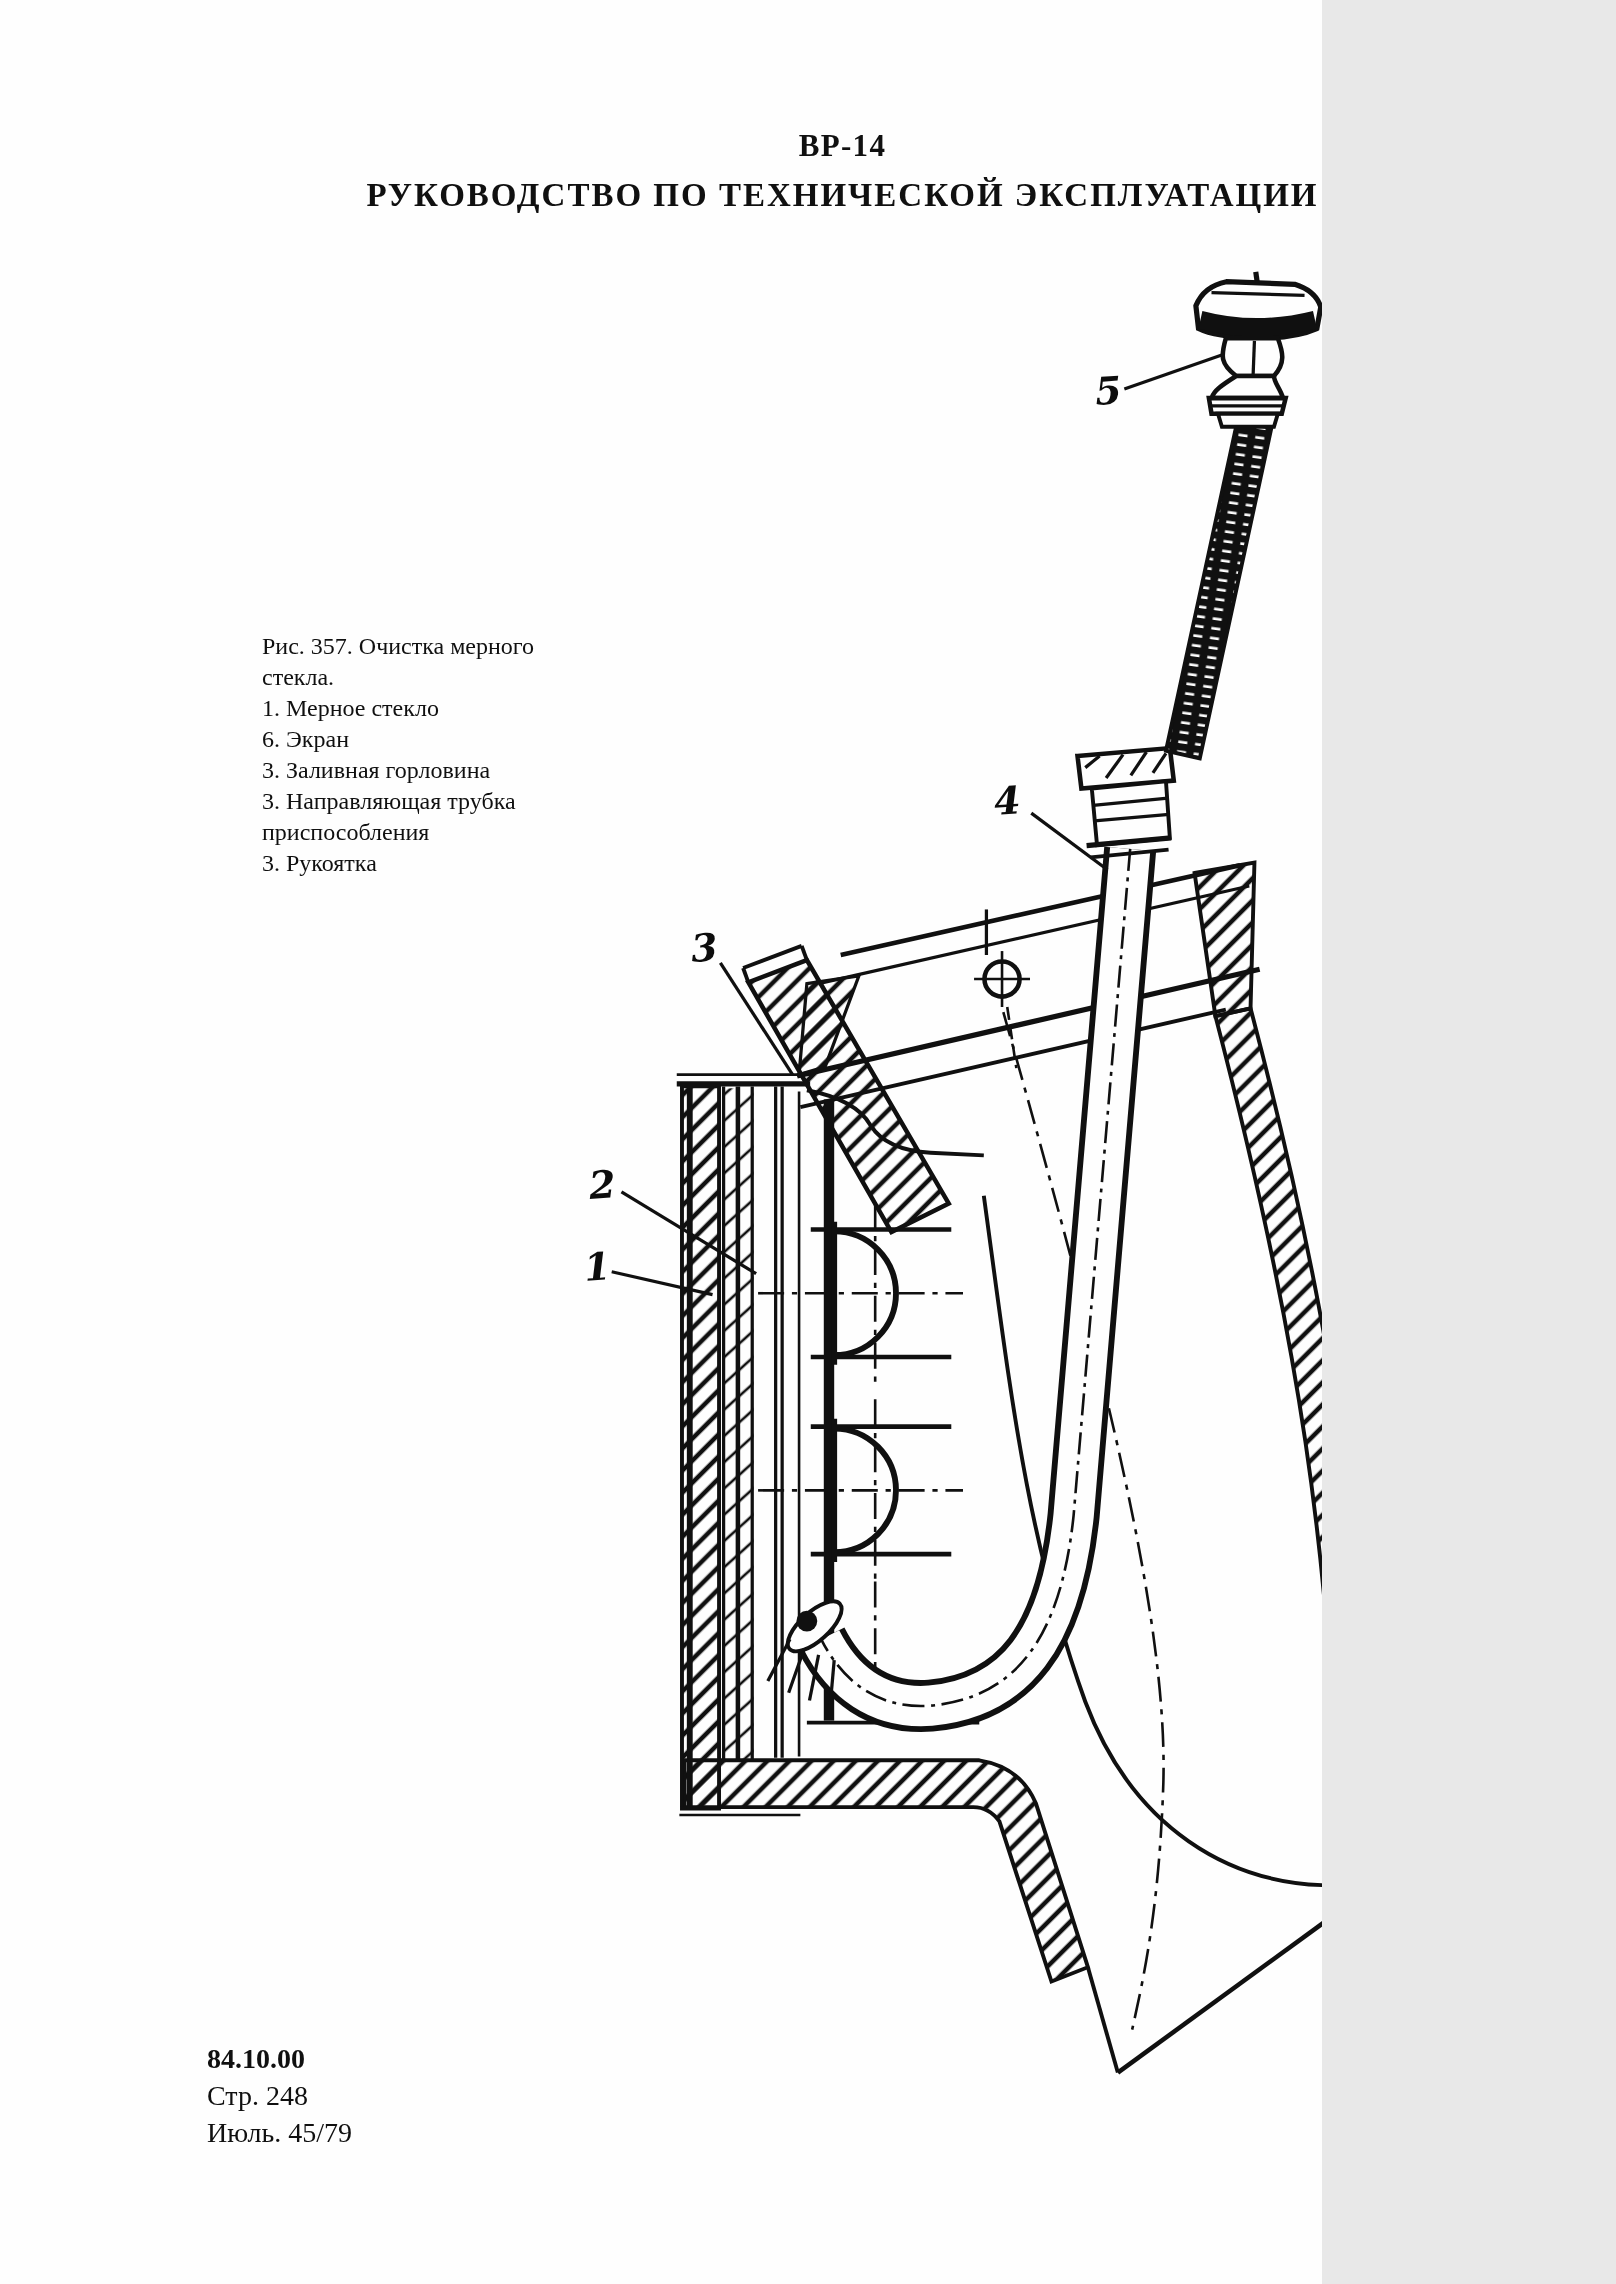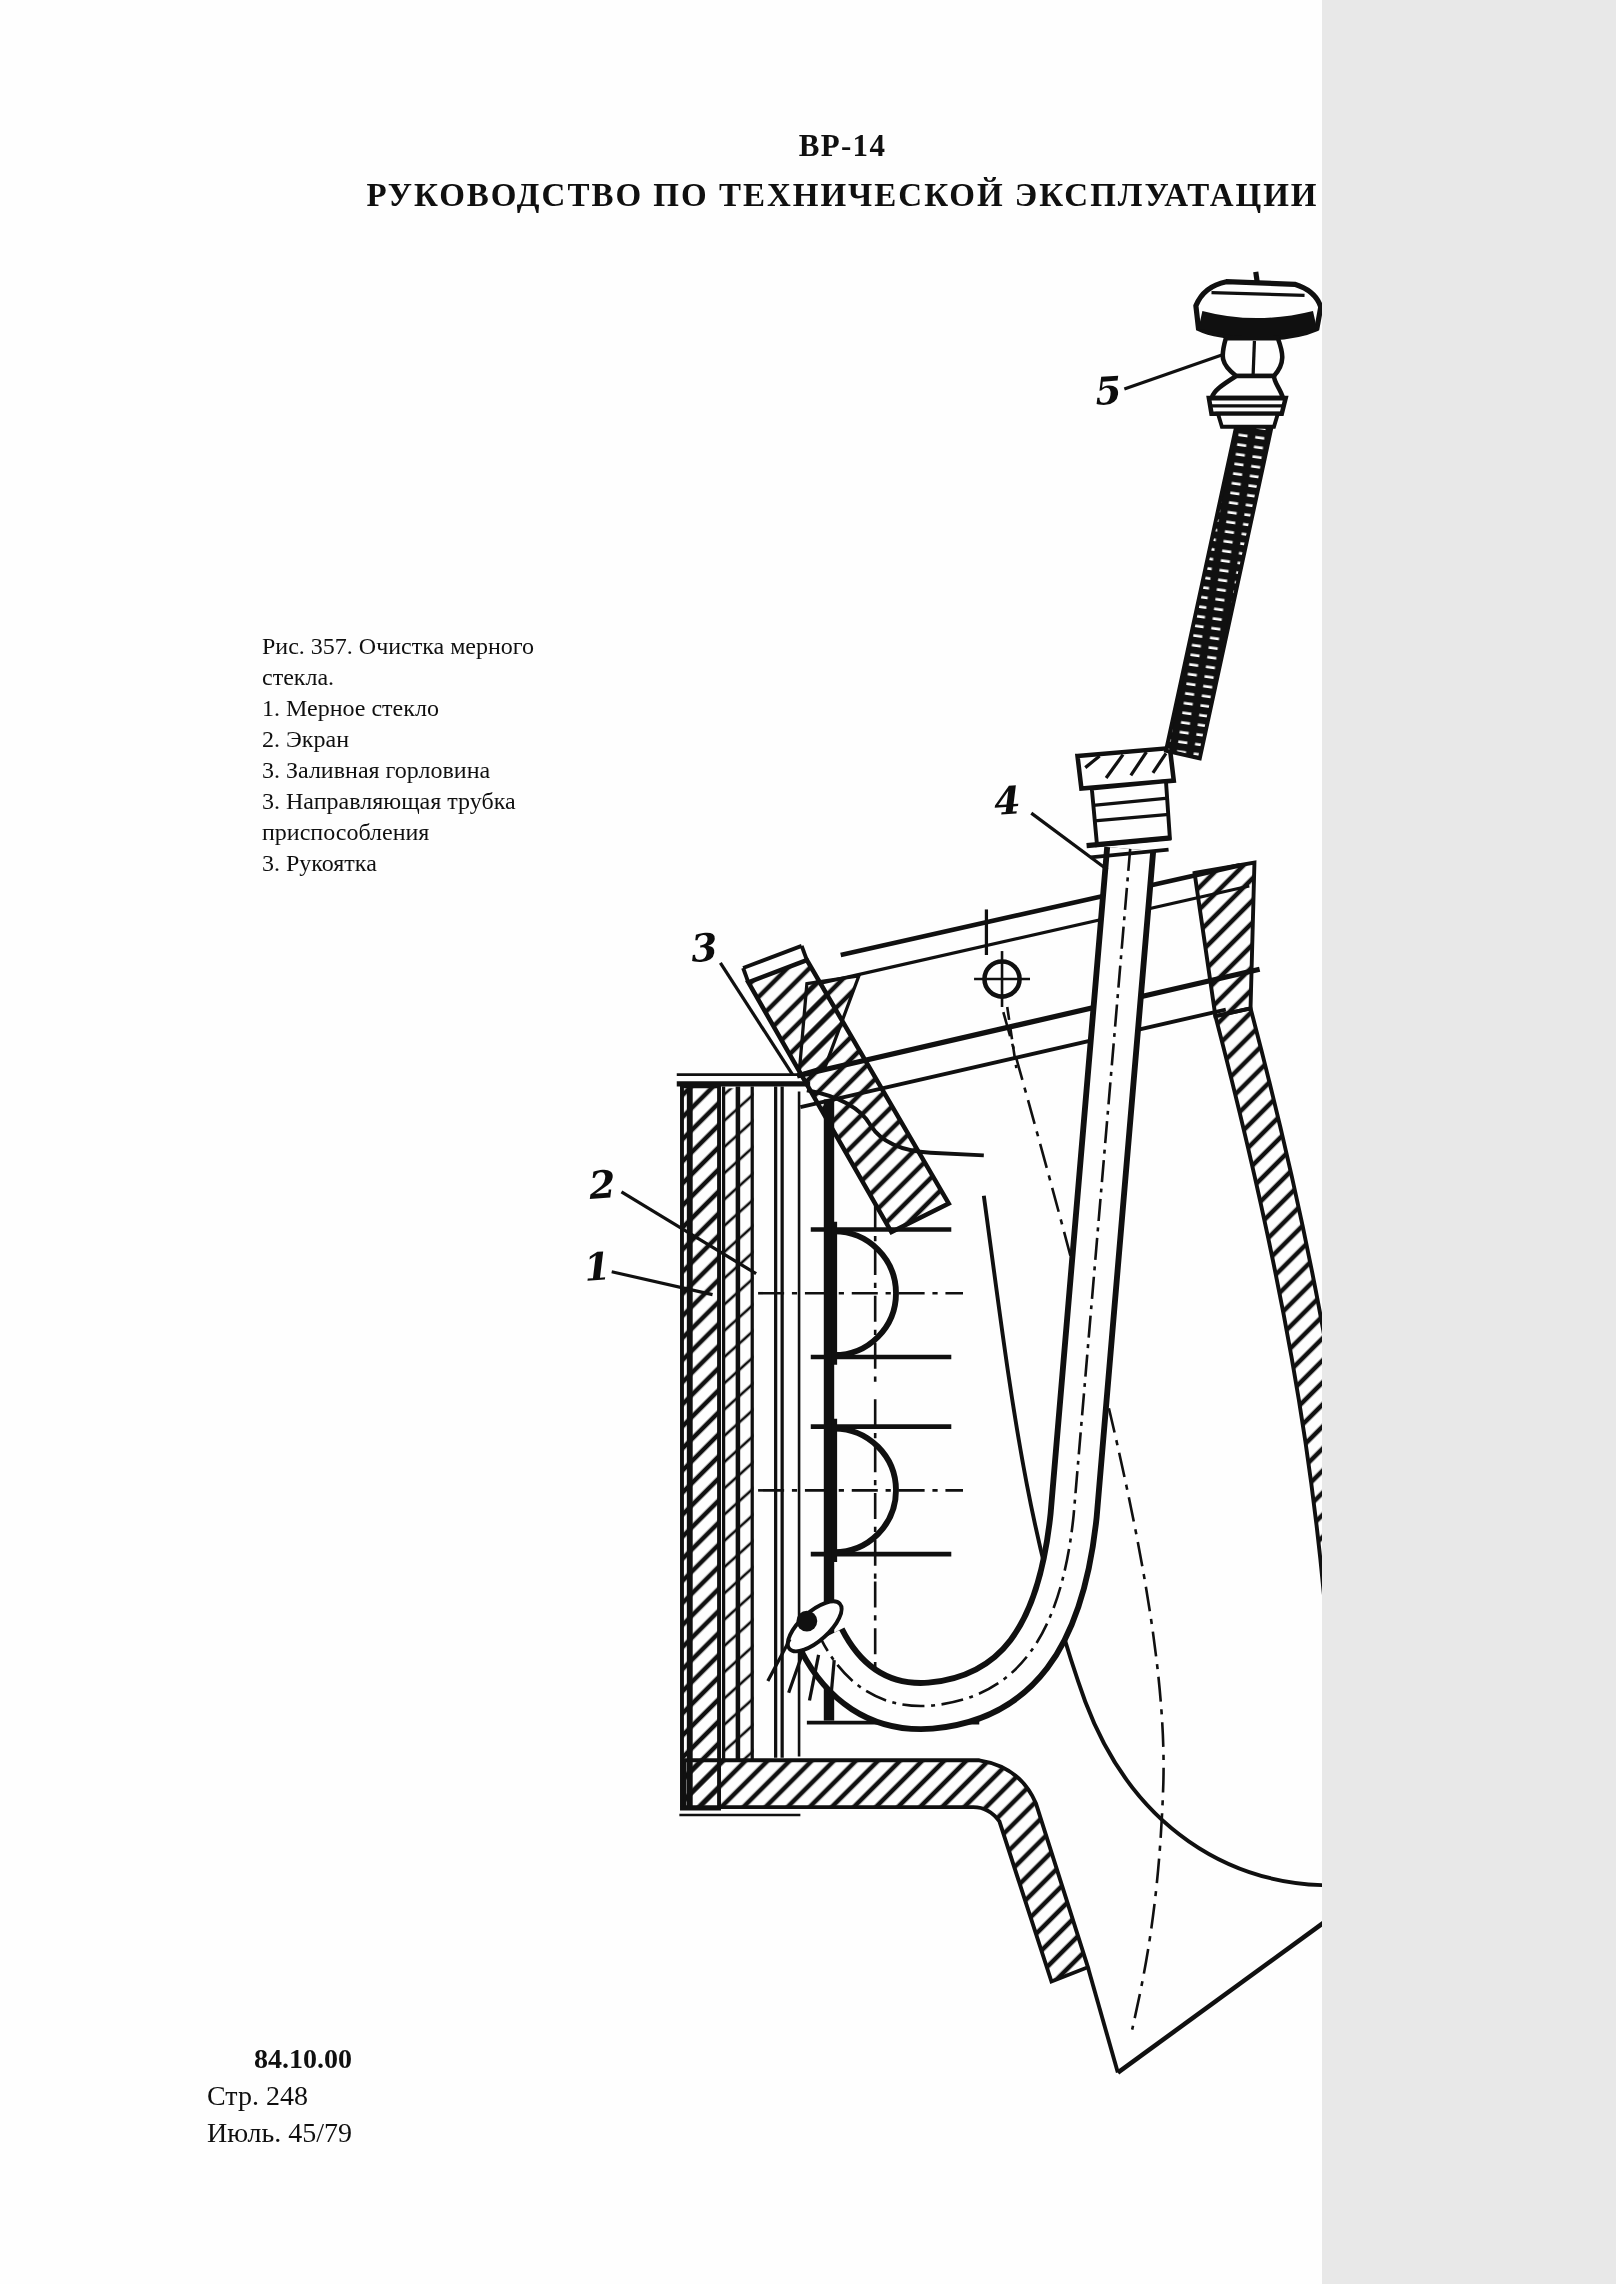--- a/index.html
+++ b/index.html
@@ -20,21 +20,21 @@
   }
   .caption {
     position:absolute; top:631px; left:262px;
     font-size:24px; line-height:31px;
   }
   .caption div { white-space:nowrap; }
   .footer {
     position:absolute; left:207px; top:2040px;
     font-size:28px; line-height:37px;
   }
-  .footer .sect { font-weight:bold;text-align:right; }
+  .footer .sect { font-weight:bold; }
   .callout {
     position:absolute;
     font-family:"DejaVu Serif", serif; font-style:italic; font-weight:bold;
     font-size:38px; line-height:38px; color:#0c0c0c;
     transform:rotate(-4deg);
   }
   #c1 { left:584px;  top:1248px; }
   #c2 { left:589px;  top:1166px; }
   #c3 { left:691px; top:929px; }
   #c4 { left:994px; top:782px; }
@@ -46,21 +46,21 @@
 
 <div class="page">
 
   <div class="header-model">ВР-14</div>
   <div class="header-title">РУКОВОДСТВО ПО ТЕХНИЧЕСКОЙ ЭКСПЛУАТАЦИИ</div>
 
   <div class="caption">
     <div>Рис. 357. Очистка мерного</div>
     <div>стекла.</div>
     <div>1. Мерное стекло</div>
-    <div>2. Экран</div>
+    <div>6. Экран</div>
     <div>3. Заливная горловина</div>
     <div>3. Направляющая трубка</div>
     <div>приспособления</div>
     <div>3. Рукоятка</div>
   </div>
 
   <svg class="fig" width="1617" height="2284" viewBox="0 0 2485 3511">
     <defs>
       <pattern id="h45" patternUnits="userSpaceOnUse" width="24" height="24" patternTransform="rotate(45)">
         <line x1="12" y1="0" x2="12" y2="24" stroke="#101010" stroke-width="7"></line>

